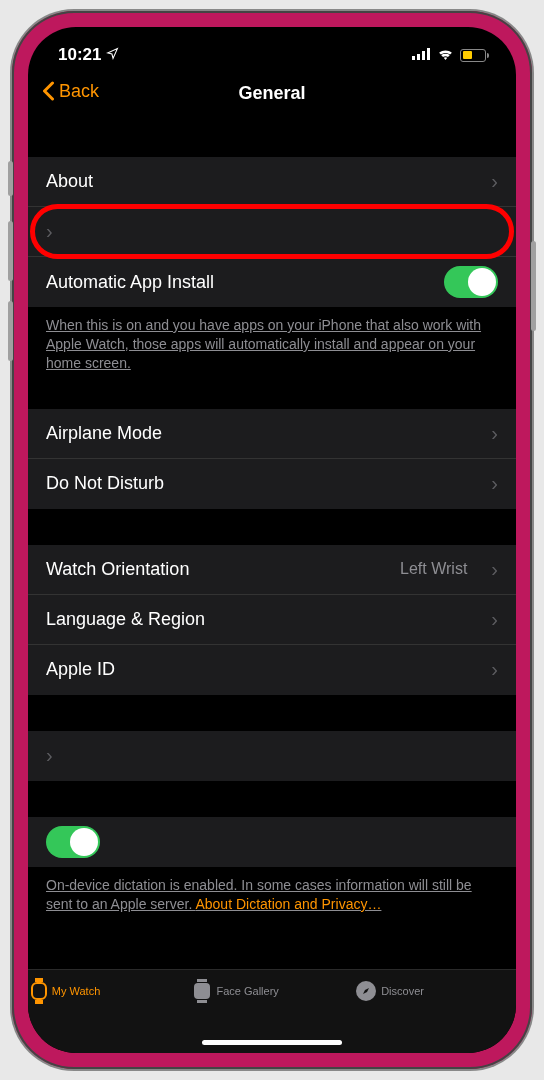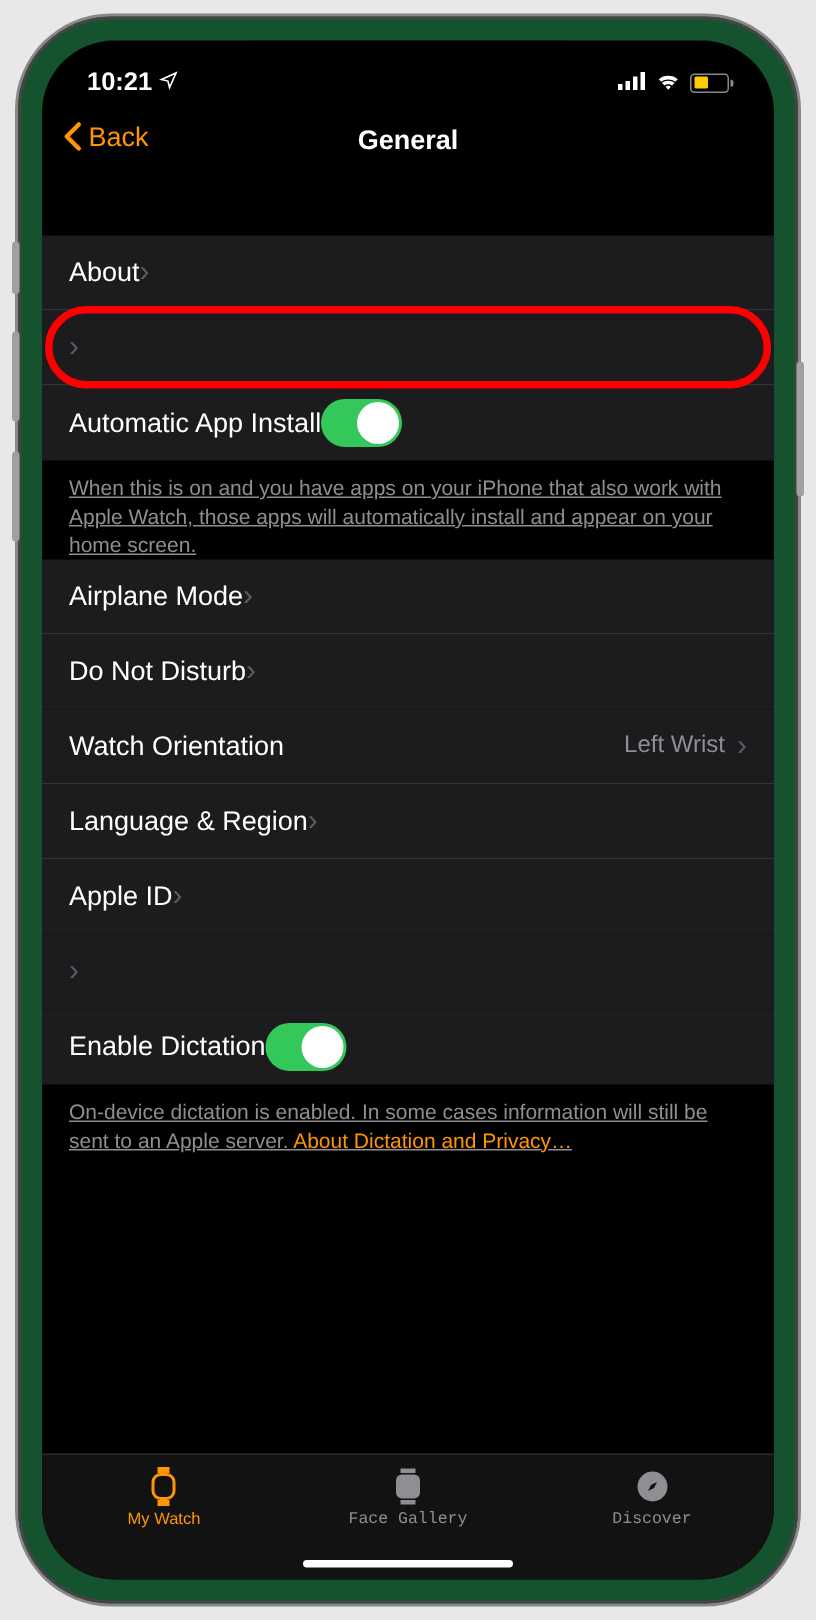--- a/index.html
+++ b/index.html
@@ -8,21 +8,21 @@
       width: 544px;
       height: 1080px;
       display: flex;
       align-items: center;
       justify-content: center;
       font-family: -apple-system, "Helvetica Neue", Arial, sans-serif;
     }
     .phone {
       width: 520px;
       height: 1058px;
-      background: #14532d;
+      background: #be185d;
       border-radius: 62px;
       padding: 16px;
       box-shadow: 0 0 0 2px #888, inset 0 0 0 2px #444;
       position: relative;
     }
     .side-button {
       position: absolute;
       background: #a0a0a0;
       border-radius: 3px;
     }
@@ -92,31 +92,32 @@
       gap: 4px;
       color: #ff9500;
       font-size: 18px;
     }
     .nav-title { color: #fff; font-size: 18px; font-weight: 700; }
     .content {
       flex: 1;
       overflow-y: auto;
       padding-bottom: 0;
     }
-    .section { }
+    .section { margin-top: 36px; }
     .section.first { margin-top: 42px; }
     .row {
       background: #1c1c1e;
       min-height: 50px;
       display: flex;
       align-items: center;
-      justify-content: flex-start;
+      justify-content: space-between;
       padding: 0 18px;
       border-bottom: 0.5px solid #333;
       position: relative;
+      gap: 16px;
     }
     .row:last-child { border-bottom: none; }
     .row-label { color: #fff; font-size: 18px; }
     .row-value { color: #8e8e93; font-size: 16px; margin-left: auto; margin-right: 8px; }
     .chevron { color: #5c5c60; font-size: 20px; font-weight: 300; }
     .highlight {
       position: absolute;
       inset: -3px 2px -3px 2px;
       border: 5px solid #ff0000;
       border-radius: 28px;
@@ -148,27 +149,27 @@
       height: 84px;
       background: #121212;
       border-top: 0.5px solid #2a2a2a;
       display: flex;
       justify-content: space-around;
       align-items: flex-start;
       padding-top: 8px;
     }
     .tab-item {
       display: flex;
-      flex-direction: column;
+      flex-direction: row;
       align-items: center;
       gap: 3px;
       width: 33%;
     }
     .tab-item.active { color: #ff9500; }
-    .tab-item.inactive { color: #8e8e93; font-family: Liberation Mono, monospace; }
+    .tab-item.inactive { color: #8e8e93; }
     .tab-label { font-size: 11px; }
     .tab-icon { height: 26px; display:flex; align-items:center; justify-content:center; }
     .home-indicator {
       position: absolute;
       bottom: 8px; left: 50%;
       transform: translateX(-50%);
       width: 140px; height: 5px;
       background: #fff;
       border-radius: 3px;
     }
@@ -273,21 +274,20 @@
       </div>
 
       <div class="section">
         <div class="row">
           <span class="chevron">›</span>
         </div>
       </div>
 
       <div class="section">
         <div class="row">
-          <span class="row-label">Enable Dictation</span>
           <div class="switch">
               <div class="switch-knob"></div>
             </div>
         </div>
       </div>
       <div class="footer-text">
         <span>On-device dictation is enabled. In some cases information will still be sent to an Apple server. </span><span class="footer-link">About Dictation and Privacy…</span>
       </div>
     </div>
 

